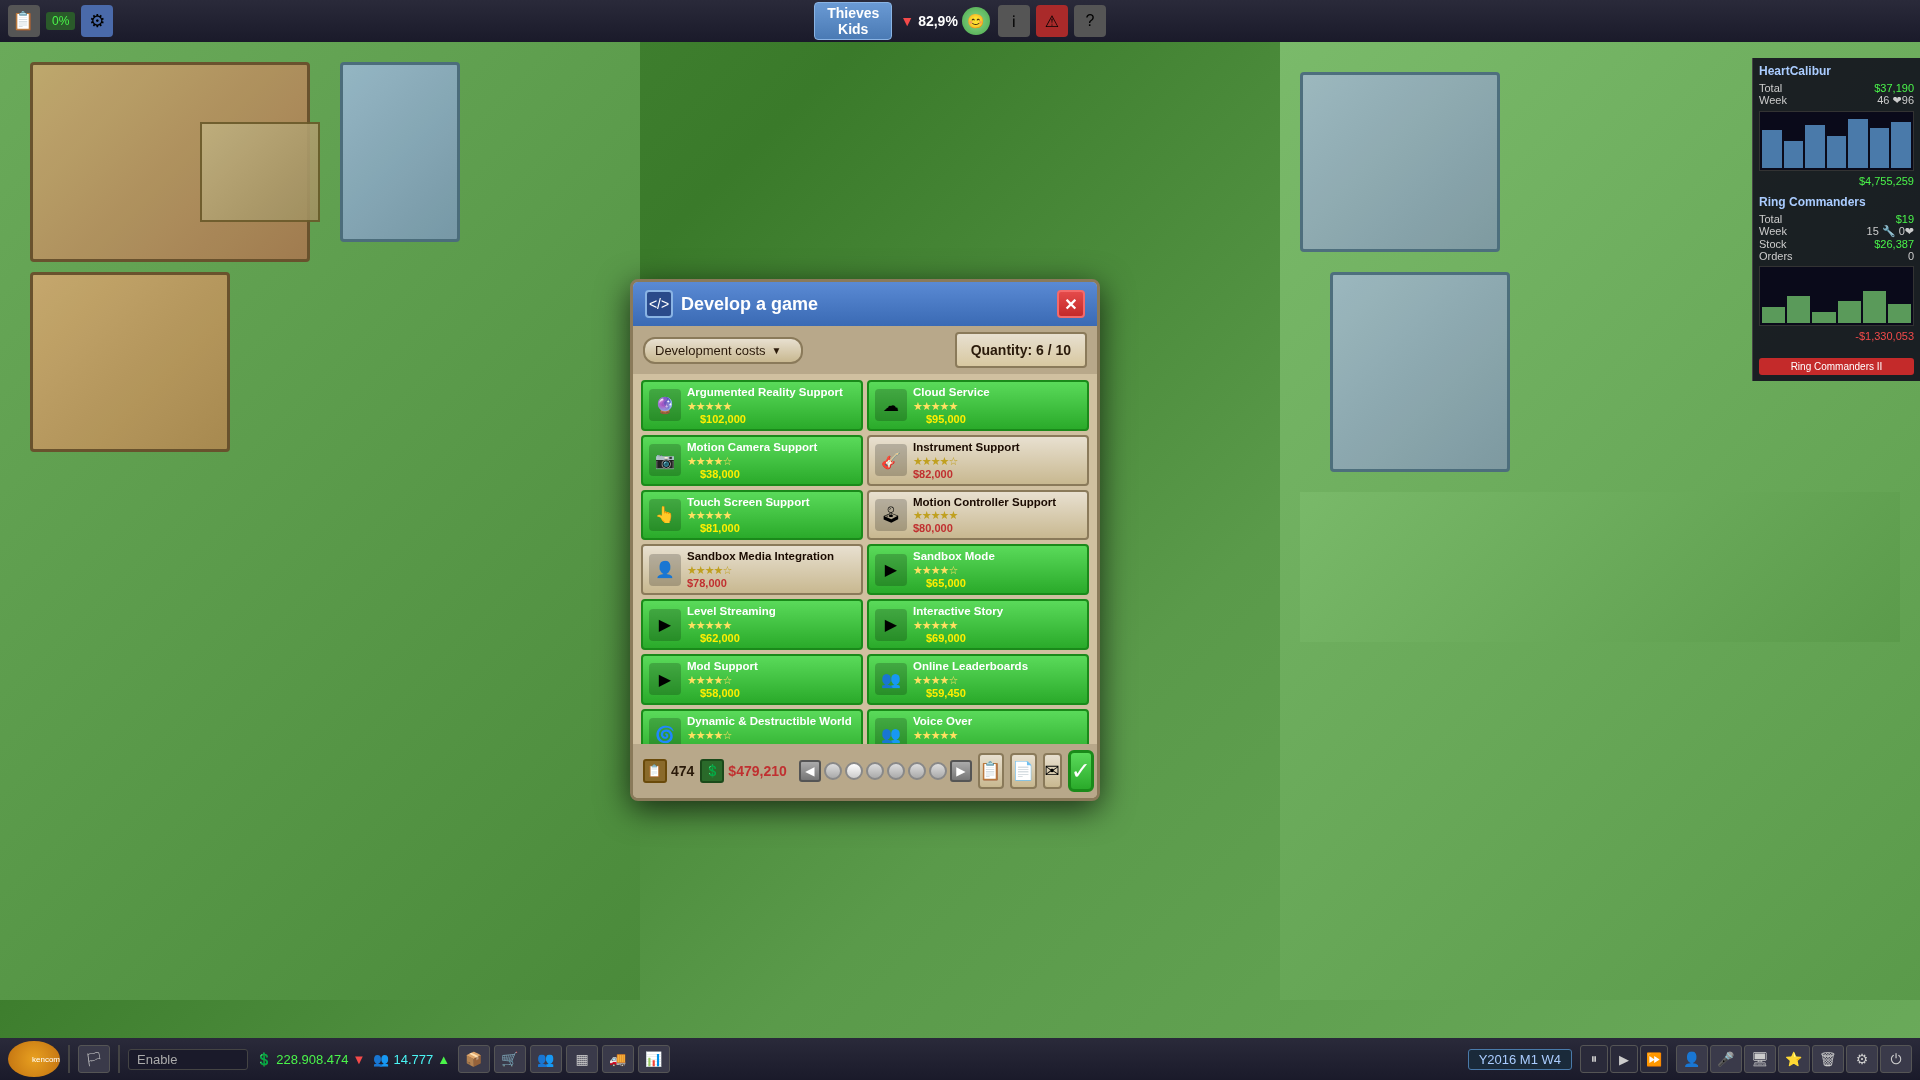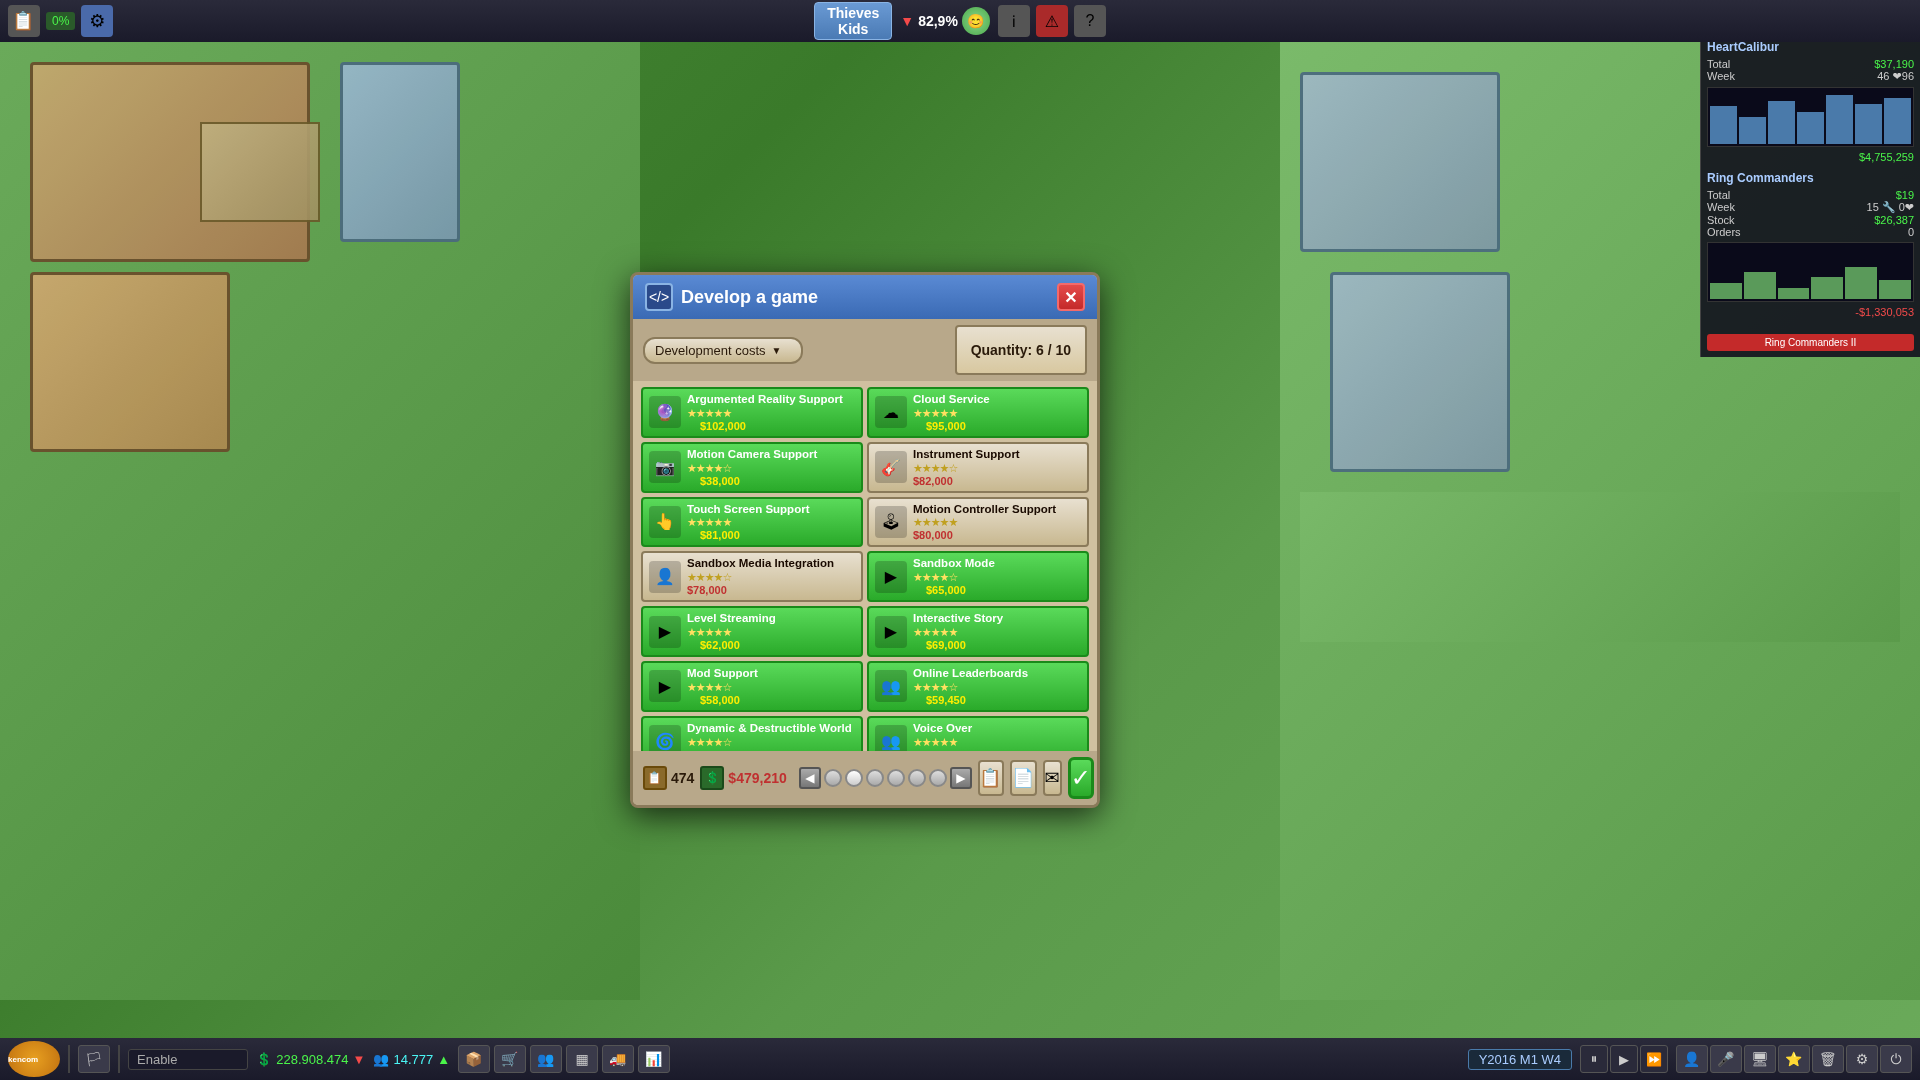--- a/index.html
+++ b/index.html
@@ -84,23 +84,23 @@
       z-index: 100;
     }
 
     .bottom-logo {
       width: 52px;
       height: 36px;
       background: radial-gradient(circle, #e8a020 0%, #c07010 100%);
       border-radius: 50%;
       display: flex;
       align-items: center;
-      justify-content: flex-start;
+      justify-content: flex-end;
       font-size: 9px;
-      font-weight: bold;
+      font-weight: normal;
       color: white;
     }
 
     .bottom-btn {
       width: 32px;
       height: 28px;
       background: #3a3a4a;
       border: 1px solid #555;
       border-radius: 3px;
       display: flex;
@@ -292,21 +292,21 @@
     }
 
     .dropdown-arrow {
       font-size: 10px;
     }
 
     .quantity-badge {
       background: linear-gradient(180deg, #e8e0d0 0%, #d8c8a0 100%);
       border: 2px solid #8a7a5a;
       border-radius: 4px;
-      padding: 15px 14px;
+      padding: 8px 14px;
       font-size: 14px;
       font-weight: bold;
       color: #2a1a0a;
     }
 
     .tab-bar {
       background: #b8a88a;
       padding: 0 10px;
       display: flex;
     }
@@ -555,21 +555,21 @@
       <div style="width:28px;height:28px;background:radial-gradient(circle,#8ad48a 0%,#4aaa4a 100%);border-radius:50%;display:flex;align-items:center;justify-content:center;font-size:14px;">😊</div>
     </div>
     <div style="display:flex;gap:6px;">
       <div class="top-bar-icon">ℹ</div>
       <div class="top-bar-icon" style="background:#aa2a2a;">⚠</div>
       <div class="top-bar-icon">?</div>
     </div>
   </div>
 </div>
 
-<div class="right-panel" style="z-index:50;top:34px;right:0;width:220px;">
+<div class="right-panel" style="z-index:50;top:58px;right:0;width:168px;">
   <div class="right-panel-title">HeartCalibur</div>
   <div class="right-panel-stat">
     <span>Total</span>
     <span class="green">$37,190</span>
   </div>
   <div class="right-panel-stat">
     <span>Week</span>
     <span>46 ❤96</span>
   </div>
   <div class="mini-chart">

